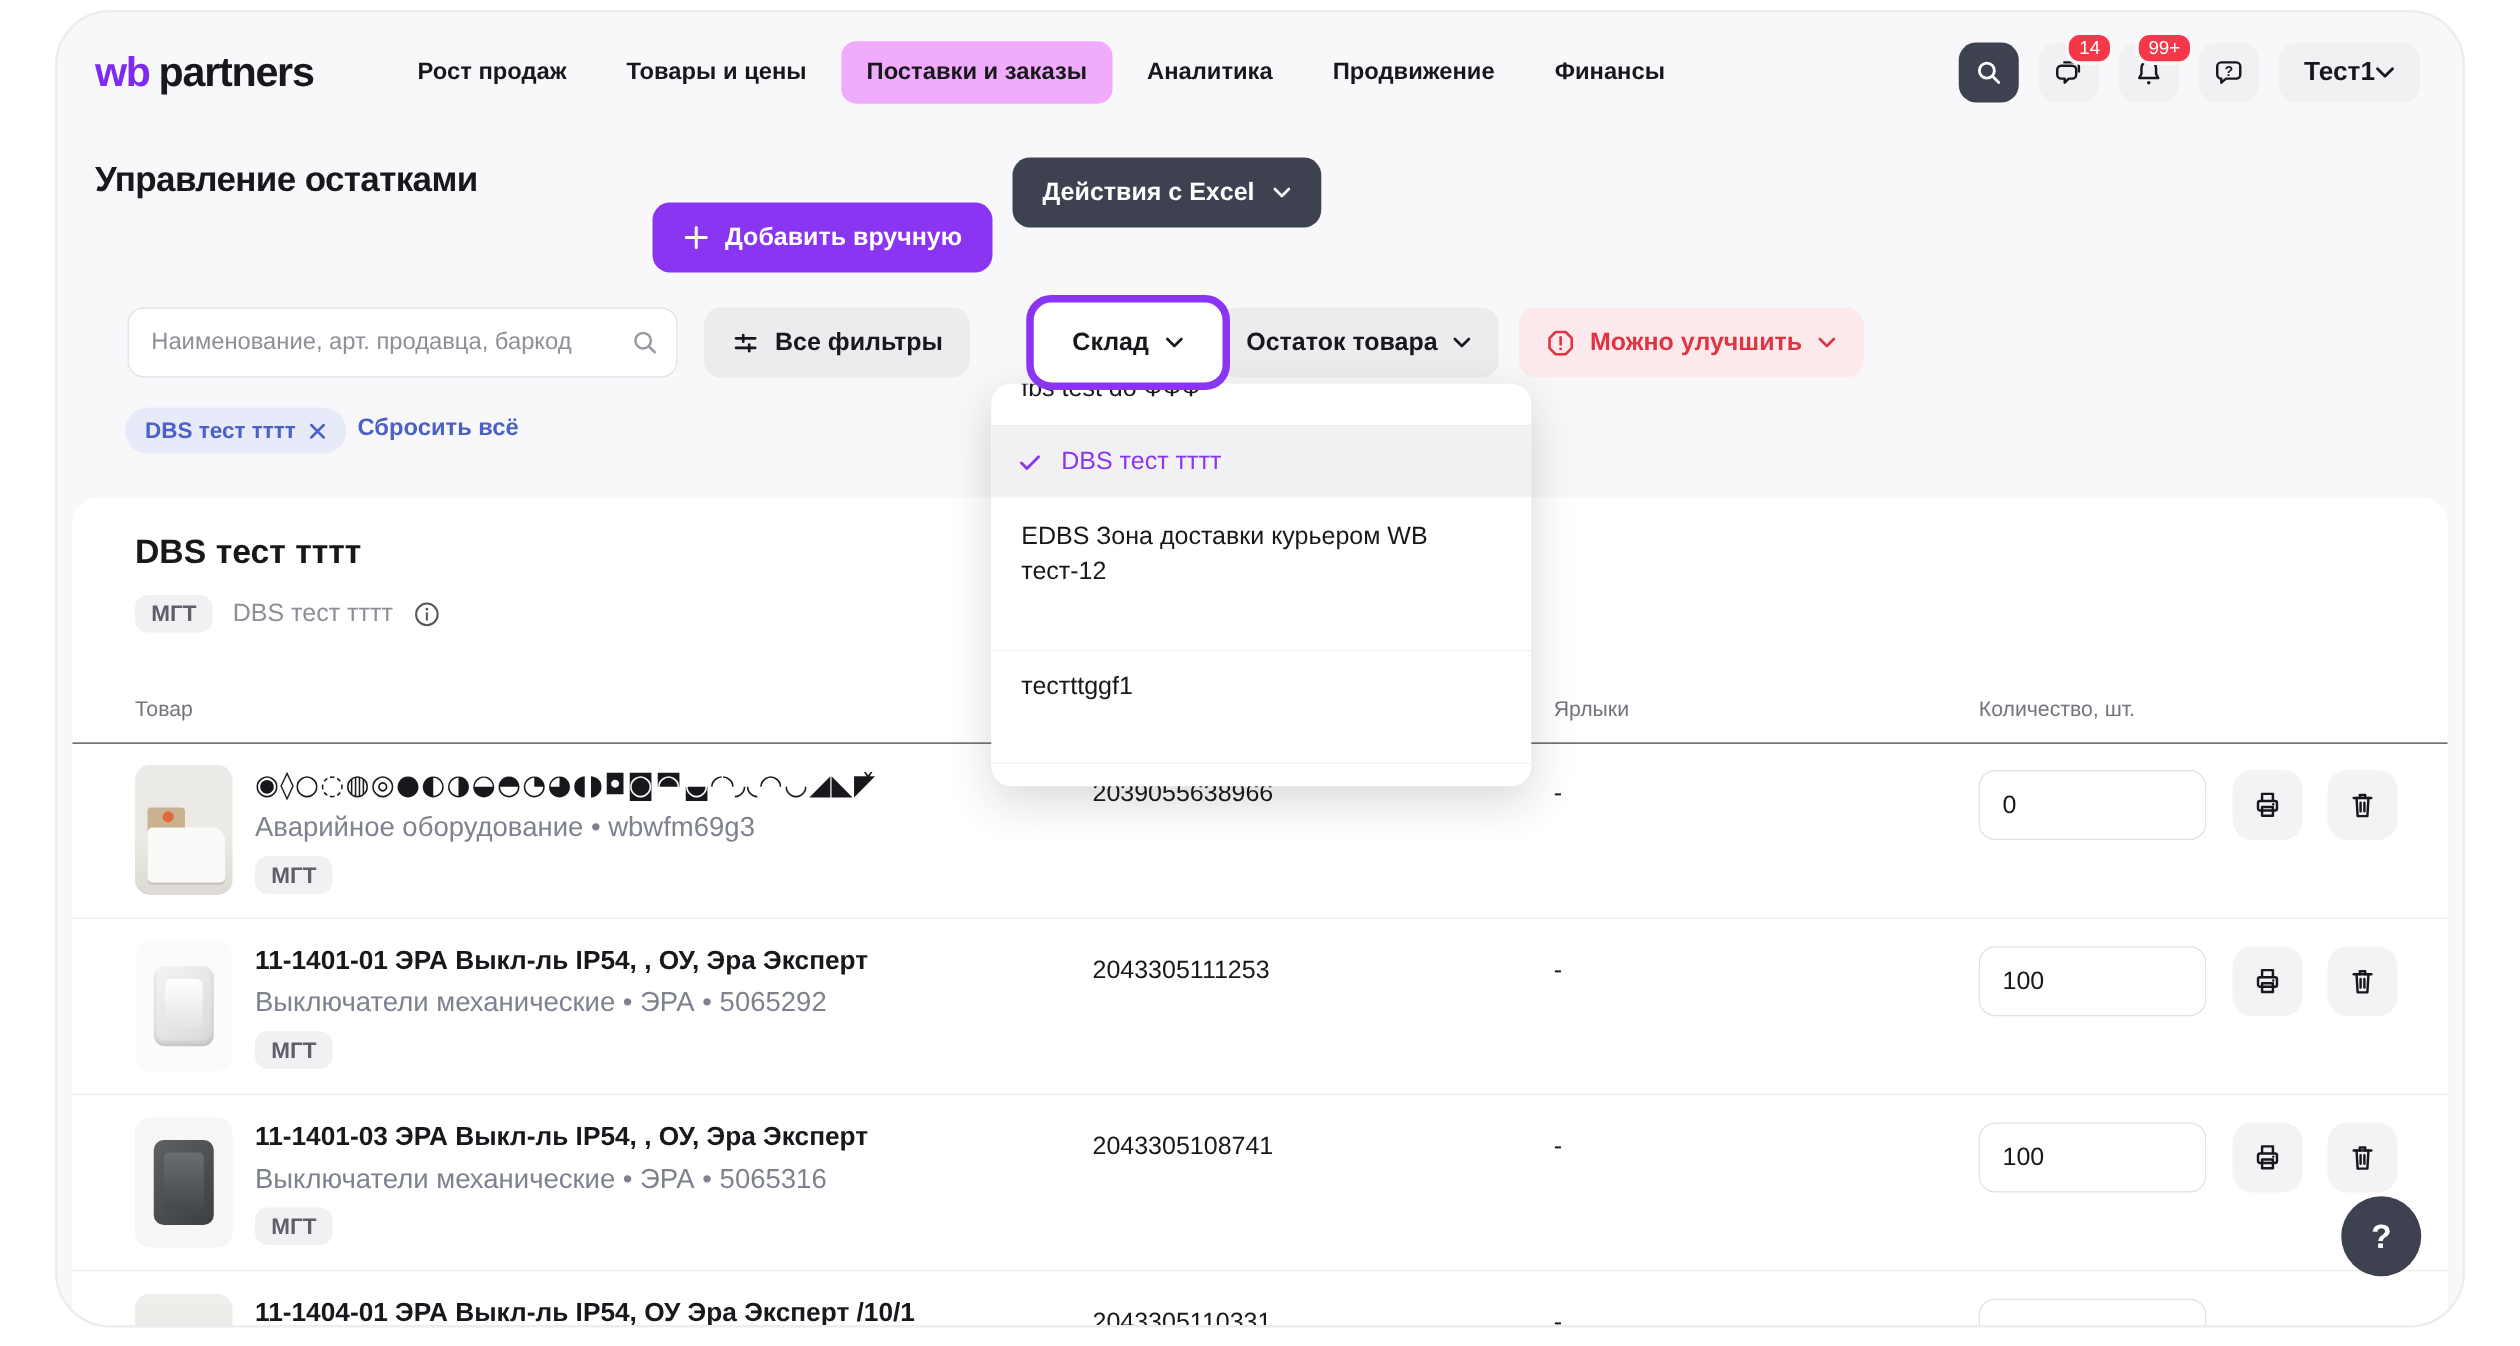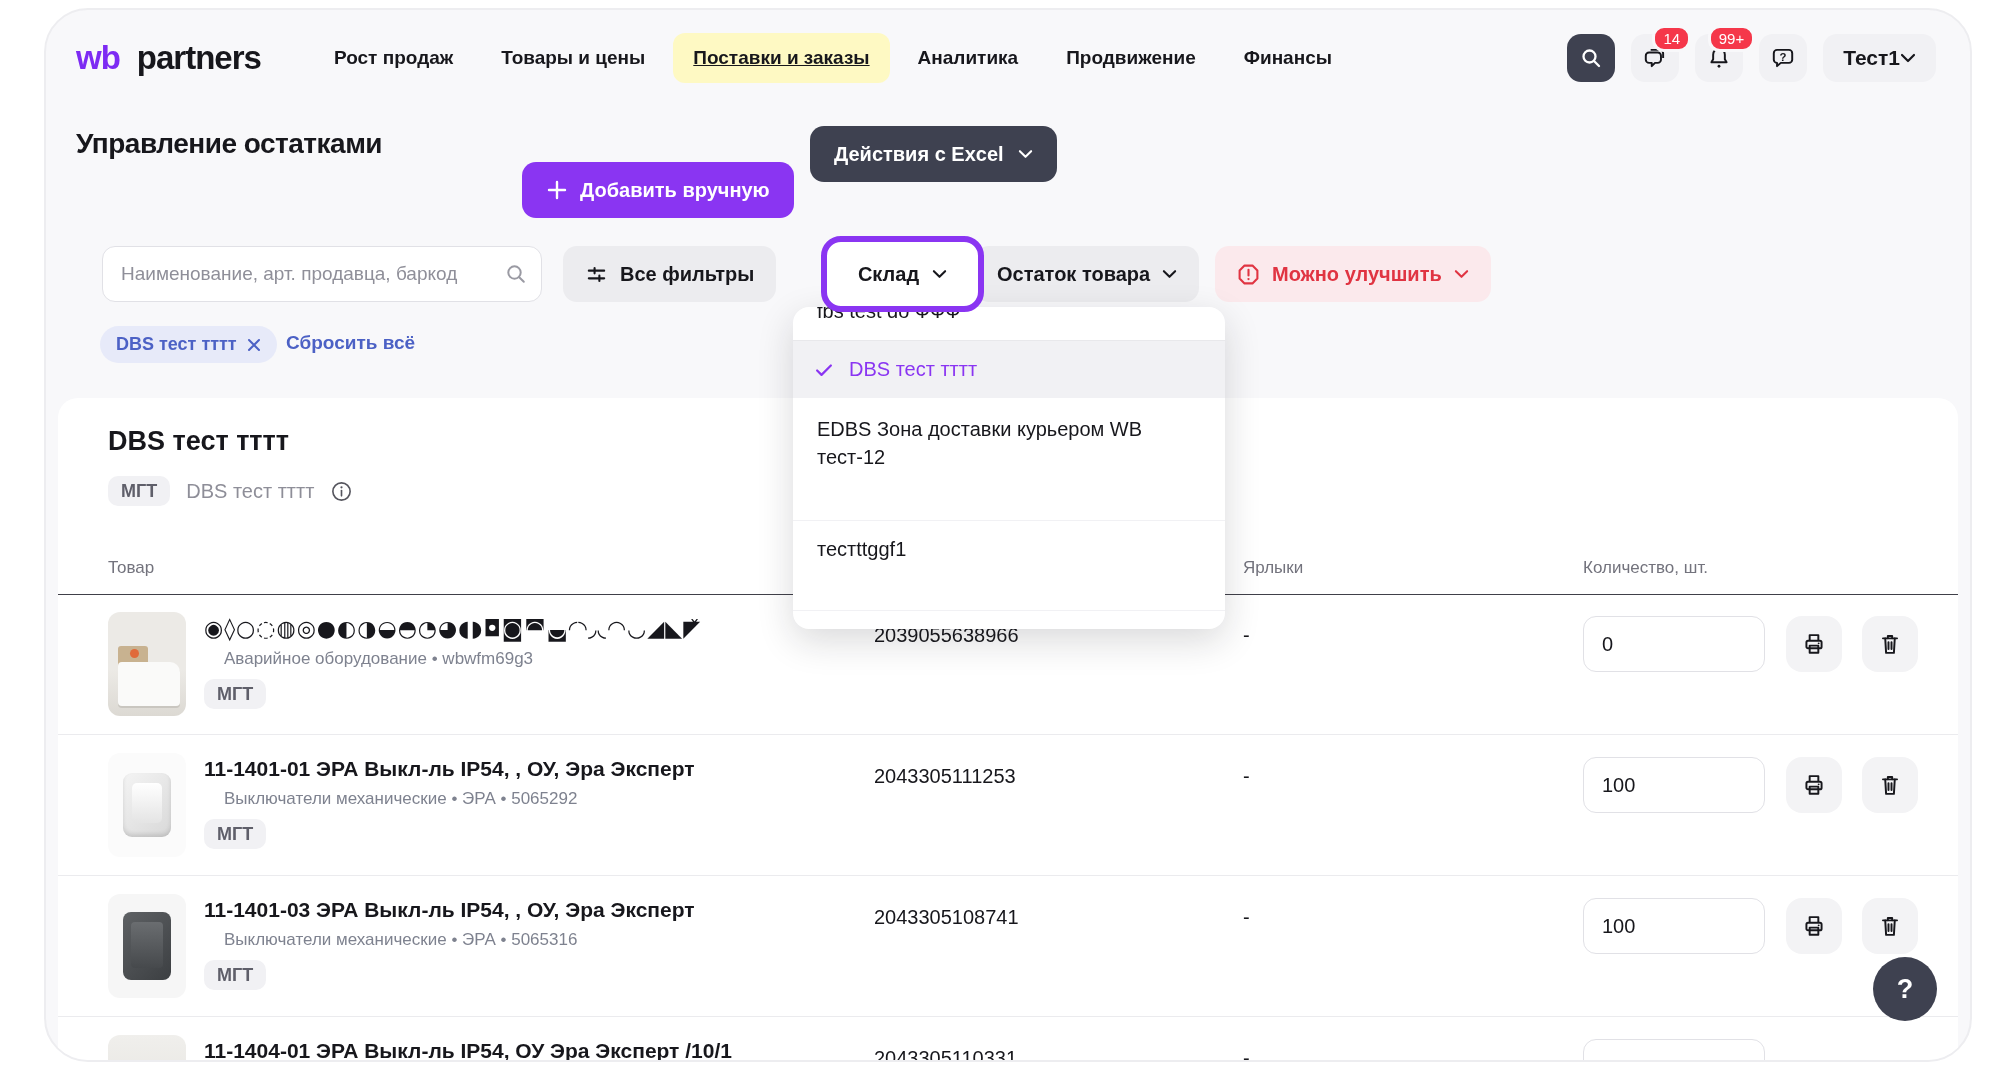--- a/index.html
+++ b/index.html
@@ -1,26 +1,26 @@
 <!DOCTYPE html>
 <html><head>
 <meta charset="utf-8">
 <style>
   * { margin:0; padding:0; box-sizing:border-box; }
   html,body { width:2016px; height:1077px; background:#fff; font-family:"Liberation Sans","DejaVu Sans",sans-serif; color:#17171c; overflow:hidden; }
   .app-card { position:absolute; left:44px; top:8px; width:1928px; height:1054px; background:#f8f8fa; border:2px solid #ededf0; border-radius:44px; overflow:hidden; }
 
   
   .nav { position:absolute; left:30px; top:22px; right:34px; height:52px; display:flex; align-items:center; }
-  .logo { display:flex; align-items:baseline; gap:17px; font-weight:800; font-size:33px; letter-spacing:-1px; }
+  .logo { display:flex; align-items:baseline; gap:7px; font-weight:800; font-size:33px; letter-spacing:-1px; }
   .logo .wb { color:#7d2bf3; }
   .logo .pt { color:#17171c; }
   .nav-menu { position:absolute; left:238px; display:flex; align-items:center; gap:8px; }
   .nav-item { font-size:19px; font-weight:700; padding:14px 20px; border-radius:12px; cursor:pointer; white-space:nowrap; }
-  .nav-item.active { background:#fef9c3;text-decoration:underline; }
+  .nav-item.active { background:#f0abfc; }
   .nav-right { position:absolute; right:0; display:flex; align-items:center; gap:16px; }
   .sq-btn { width:48px; height:48px; border-radius:14px; display:flex; align-items:center; justify-content:center; position:relative; cursor:pointer; }
   .sq-dark { background:#3e4150; }
   .sq-lite { background:#f1f1f4; }
   .badge { position:absolute; top:-9px; right:-12px; background:#f5374a; color:#fff; font-size:15px; font-weight:400; padding:3px 8px; border-radius:12px; border:3px solid #f8f8fa; line-height:1; }
   .account { height:48px; background:#f1f1f4; border-radius:14px; display:flex; align-items:center; padding:0 20px; font-size:21px; font-weight:700; cursor:pointer; }
 
   
   .page-title { position:absolute; left:30px; top:118px; font-size:28px; font-weight:800; letter-spacing:-0.5px; }
   .add-btn { position:absolute; left:476px; top:116px; height:56px; padding:0 24px; background:#8a35f2; color:#fff; border:none; border-radius:14px; font-size:20px; font-weight:700; display:flex; align-items:center; gap:12px; cursor:pointer; font-family:inherit;margin-top:36px; }
@@ -47,21 +47,21 @@
   .section-sub { position:absolute; left:50px; top:78px; display:flex; align-items:center; gap:16px; }
   .mgt { background:#f1f1f4; color:#5f5f6a; font-size:18px; font-weight:600; border-radius:10px; padding:6px 13px; line-height:1; }
   .sub-name { font-size:20px; color:#8e8e98; }
   .th { position:absolute; top:160px; font-size:17px; color:#73737d; }
   .th-line { position:absolute; left:0; right:0; top:196px; height:1px; background:#404049; }
   .row { position:absolute; left:0; right:0; height:141px; border-bottom:1px solid #ebebee; }
   .thumb { position:absolute; left:50px; top:18px; width:78px; height:104px; border-radius:12px; overflow:hidden; }
   .r-text { position:absolute; left:146px; top:22px; }
   .p-name { font-size:21px; font-weight:700; white-space:nowrap; }
   .glyphs { font-family:"DejaVu Sans",sans-serif; font-size:22px; font-weight:400; letter-spacing:1px; }
-  .p-sub { font-size:17px; color:#7e828f; margin-top:8px;margin-left:20px; }
+  .p-sub { font-size:22px; color:#7e828f; margin-top:8px; }
   .p-badge { margin-top:10px; display:inline-block; }
   .barcode { position:absolute; left:816px; top:30px; font-size:20px; }
   .labels { position:absolute; left:1185px; top:30px; font-size:20px; }
   .qty { position:absolute; left:1525px; top:22px; width:182px; height:56px; border:1.5px solid #e1e1e6; border-radius:13px; font-size:20px; font-family:inherit; padding:0 18px; color:#17171c; background:#fff; }
   .act { position:absolute; top:22px; width:56px; height:56px; background:#f3f3f5; border:none; border-radius:16px; display:flex; align-items:center; justify-content:center; cursor:pointer; }
   .act.print { left:1728px; } .act.del { left:1804px; }
 
   
   .t-bed { background:linear-gradient(#eceae6 55%, #dcd9d3); position:relative; }
   .t-bed .bedframe { position:absolute; left:10px; right:6px; bottom:10px; height:44px; background:#fafaf9; border-radius:4px 10px 4px 4px; box-shadow:0 2px 0 #c9c6c0; }

